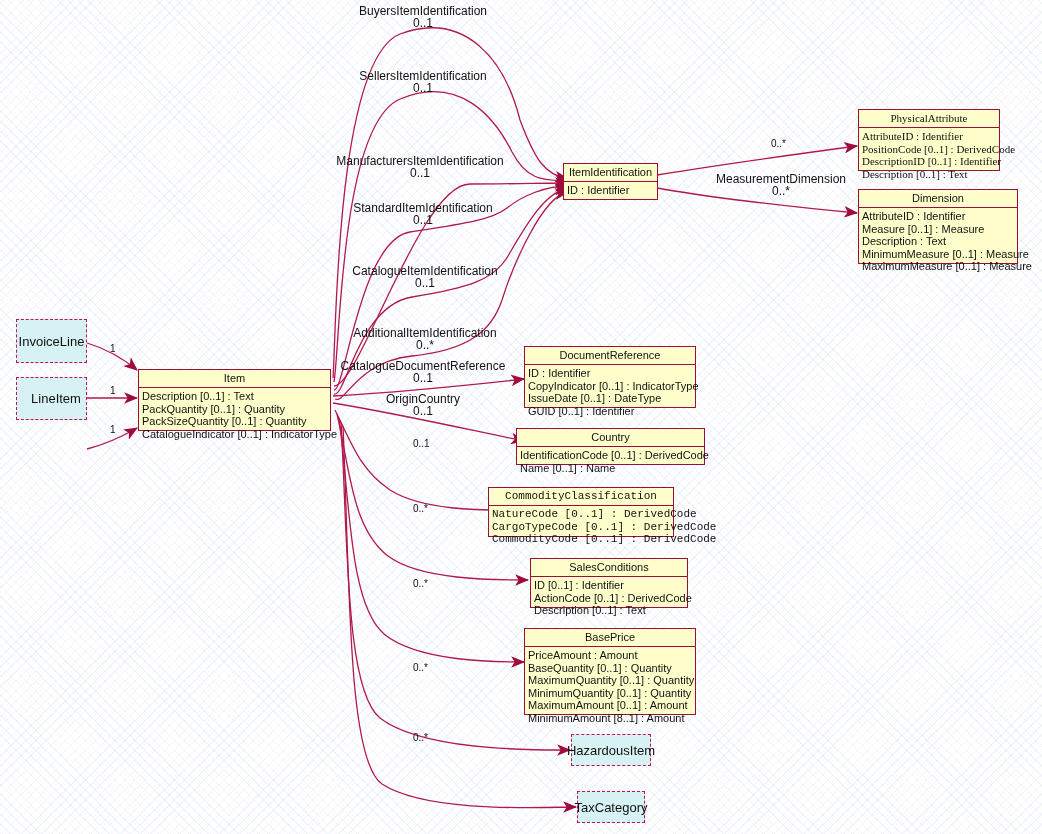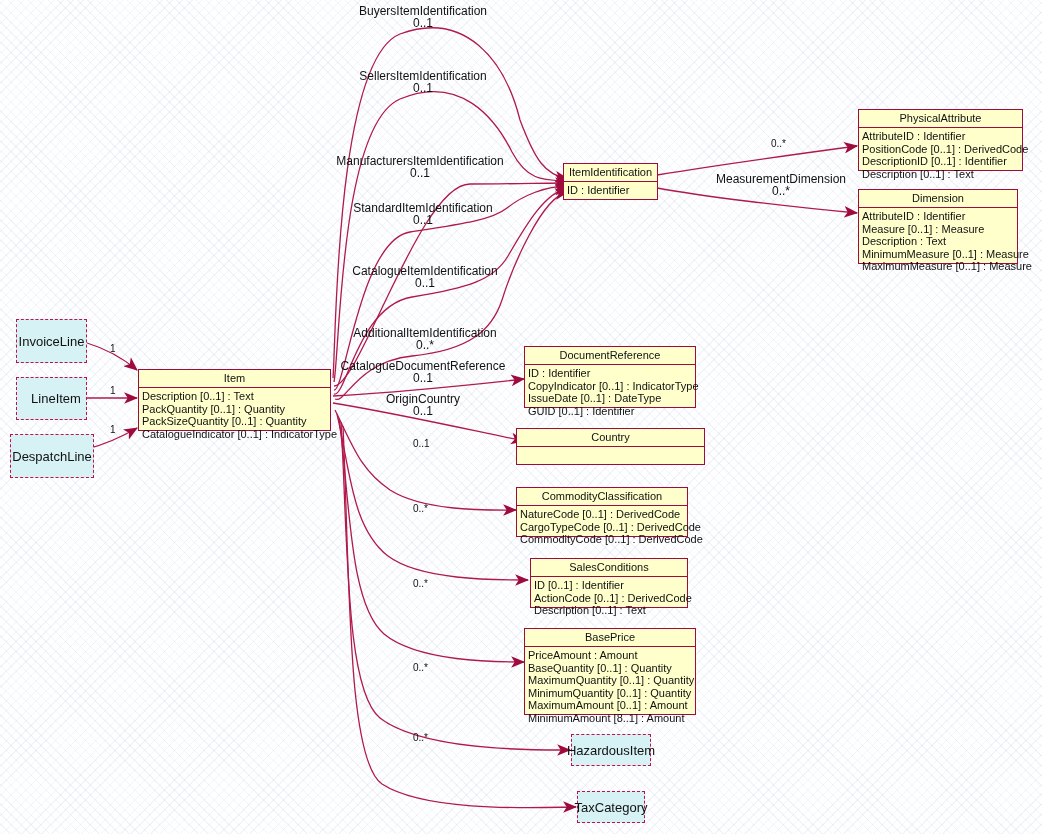--- a/index.html
+++ b/index.html
@@ -106,42 +106,39 @@
       <path d="M87,449 C110,443 125,435 137,428"></path>
     </g>
   </svg>
 
   <div class="stub" style="left:16px;top:319px;width:71px;height:44px;">
     <span>InvoiceLine</span>
   </div>
   <div class="stub" style="left:16px;top:377px;width:71px;height:43px;padding-left:9px;">
     <span>LineItem</span>
   </div>
-  <div class="stub" style="left:10px;top:434px;width:84px;height:44px;">
-    <span>DespatchLine</span>
-  </div>
 
   <div class="cls" style="left:138px;top:369px;width:193px;height:62px;">
     <div class="hdr">Item</div>
     <div class="attrs">
       <div>Description [0..1] : Text</div>
       <div>PackQuantity [0..1] : Quantity</div>
       <div>PackSizeQuantity [0..1] : Quantity</div>
       <div>CatalogueIndicator [0..1] : IndicatorType</div>
     </div>
   </div>
 
   <div class="cls" style="left:563px;top:163px;width:95px;height:37px;">
     <div class="hdr">ItemIdentification</div>
     <div class="attrs">
       <div>ID : Identifier</div>
     </div>
   </div>
 
-  <div class="cls" style="left:858px;top:109px;width:165px;height:62px;">
+  <div class="cls" style="left:858px;top:109px;width:142px;height:62px;font-family:Liberation Serif, serif;">
     <div class="hdr">PhysicalAttribute</div>
     <div class="attrs">
       <div>AttributeID : Identifier</div>
       <div>PositionCode [0..1] : DerivedCode</div>
       <div>DescriptionID [0..1] : Identifier</div>
       <div>Description [0..1] : Text</div>
     </div>
   </div>
 
   <div class="cls" style="left:858px;top:189px;width:160px;height:75px;">
@@ -160,23 +157,27 @@
     <div class="attrs">
       <div>ID : Identifier</div>
       <div>CopyIndicator [0..1] : IndicatorType</div>
       <div>IssueDate [0..1] : DateType</div>
       <div>GUID [0..1] : Identifier</div>
     </div>
   </div>
 
   <div class="cls" style="left:516px;top:428px;width:189px;height:37px;">
     <div class="hdr">Country</div>
-  </div>
-
-  <div class="cls" style="left:516px;top:487px;width:172px;height:50px;">
+    <div class="attrs">
+      <div>IdentificationCode [0..1] : DerivedCode</div>
+      <div>Name [0..1] : Name</div>
+    </div>
+  </div>
+
+  <div class="cls" style="left:488px;top:487px;width:186px;height:50px;font-family:Liberation Mono, monospace;">
     <div class="hdr">CommodityClassification</div>
     <div class="attrs">
       <div>NatureCode [0..1] : DerivedCode</div>
       <div>CargoTypeCode [0..1] : DerivedCode</div>
       <div>CommodityCode [0..1] : DerivedCode</div>
     </div>
   </div>
 
   <div class="cls" style="left:530px;top:558px;width:158px;height:50px;">
     <div class="hdr">SalesConditions</div>

